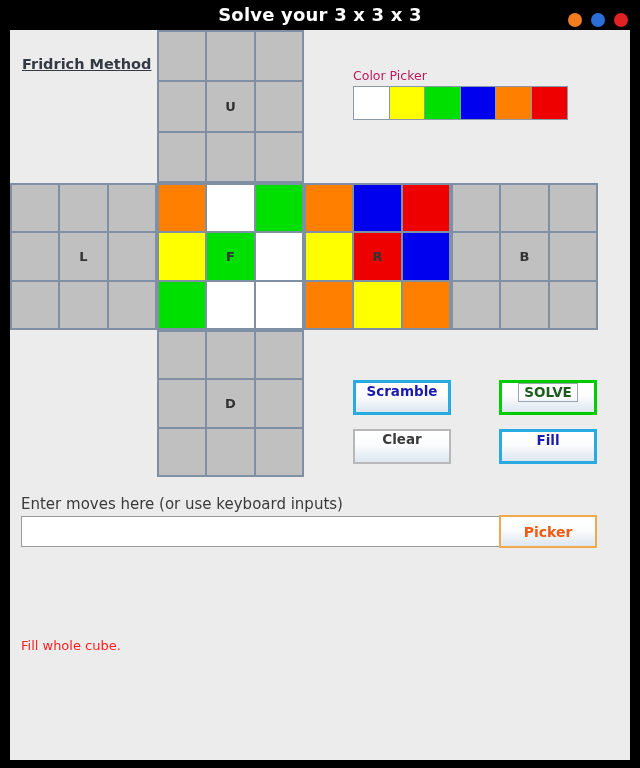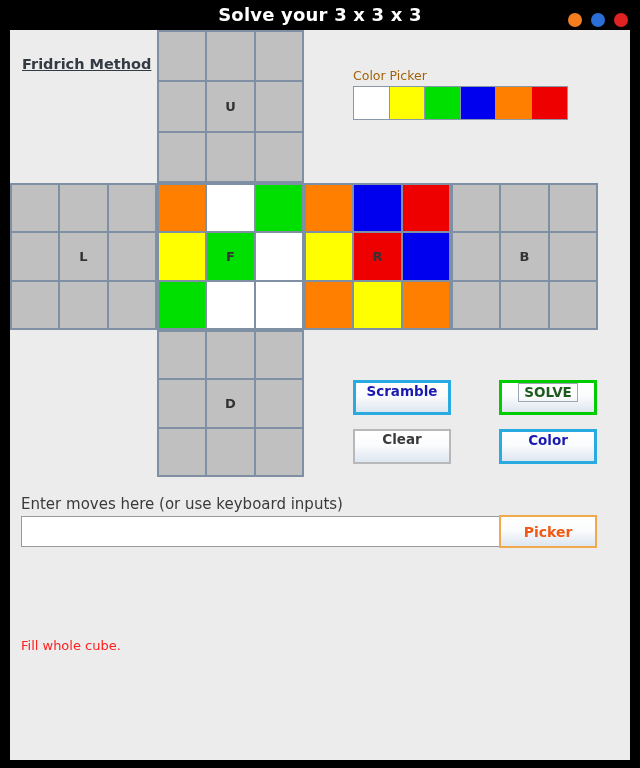--- a/index.html
+++ b/index.html
@@ -103,21 +103,21 @@
     color: #333a44;
     text-decoration: underline;
     cursor: pointer;
   }
 
   
   #color-picker-label {
     position: absolute;
     left: 343px; top: 38px;
     font-size: 12.5px;
-    color: #a16207;
+    color: #be185d;
   }
   #color-picker {
     position: absolute;
     left: 343px; top: 56px;
     width: 215px; height: 34px;
     border: 1px solid #8a99aa;
     box-sizing: border-box;
     display: flex;
   }
   .swatch {
@@ -318,21 +318,21 @@
     <div class="btn" id="btn-scramble">
       <span>Scramble</span>
     </div>
     <div class="btn" id="btn-clear">
       <span>Clear</span>
     </div>
     <div class="btn" id="btn-solve">
       <span class="focus-ring">SOLVE</span>
     </div>
     <div class="btn" id="btn-fill">
-      <span>Color</span>
+      <span>Fill</span>
     </div>
 
     <div id="moves-label">Enter moves here (or use keyboard inputs)</div>
     <input id="moves-input" type="text" placeholder="" style="">
     <div id="btn-apply">
       <span>Picker</span>
     </div>
 
     <div id="status-message">Fill whole cube.</div>
 

